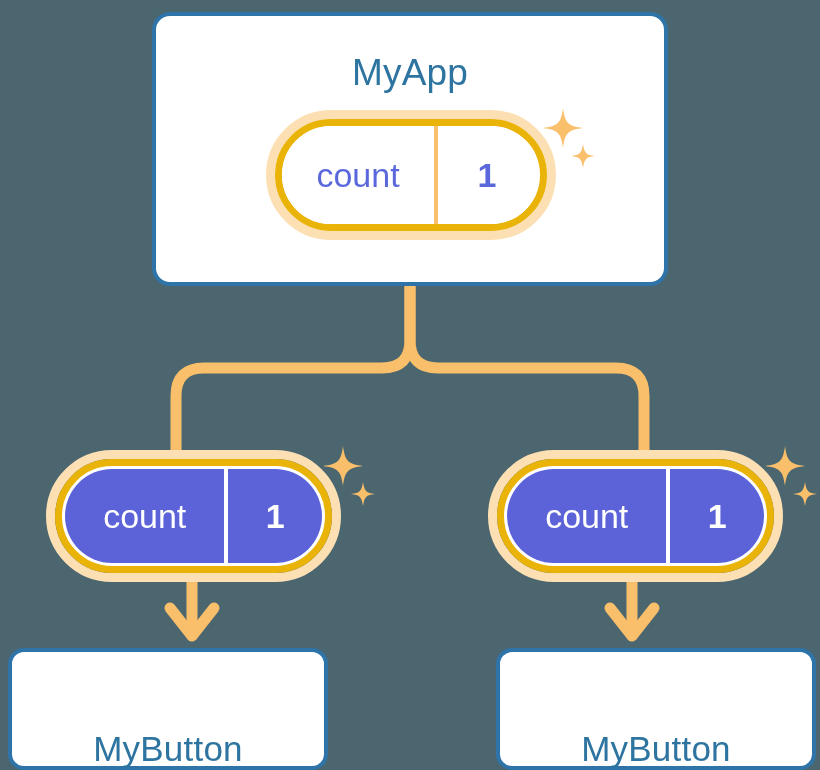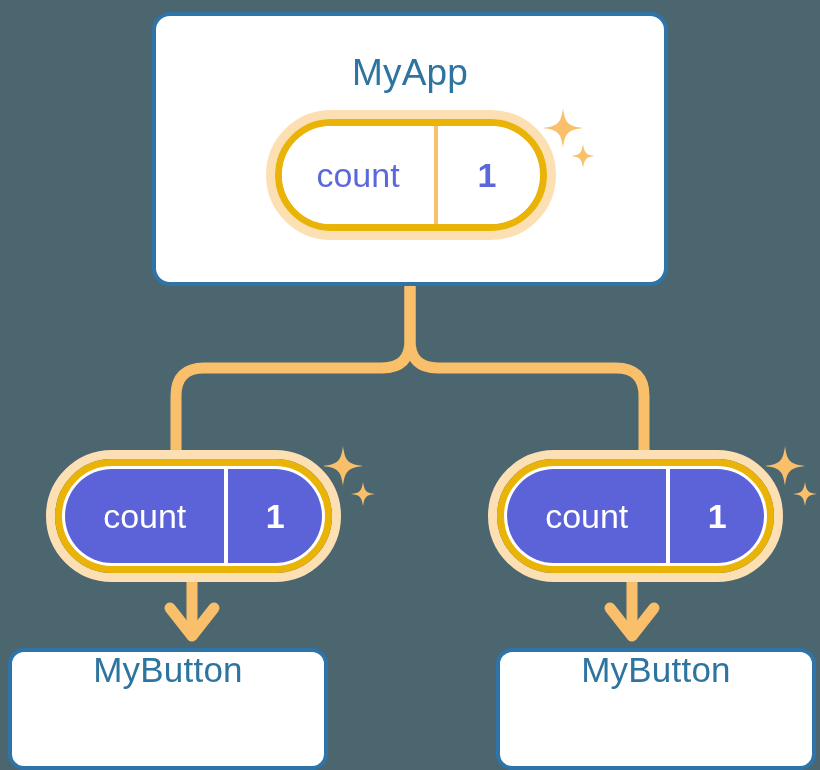--- a/index.html
+++ b/index.html
@@ -61,21 +61,21 @@
     white-space: nowrap;
   }
 
   #card-myapp .card-title {
     margin-top: 38px;
   }
 
   .btn-card {
     width: 320px;
     height: 122px;
-    justify-content: flex-start;
+    justify-content: flex-end;
     border-radius: 16px;
   }
 
   #card-button-left  { left: 8px;   top: 648px; }
   #card-button-right { left: 496px; top: 648px; }
 
   .btn-card .card-title {
     font-size: 35px;
     margin: 0;
   }

